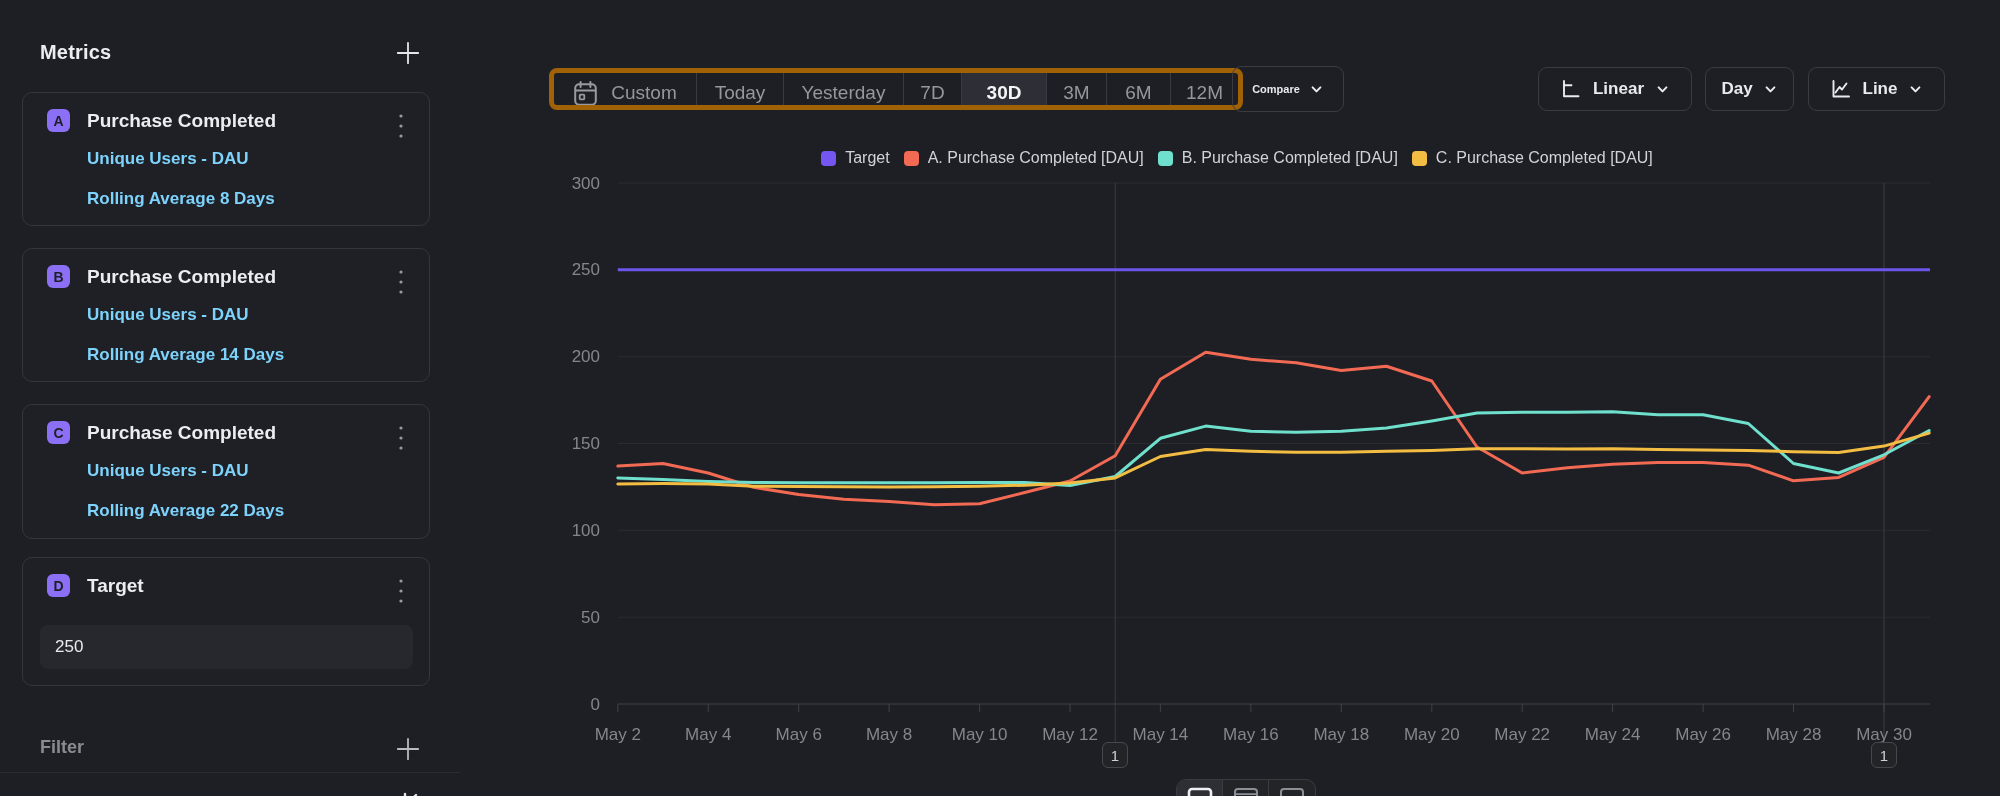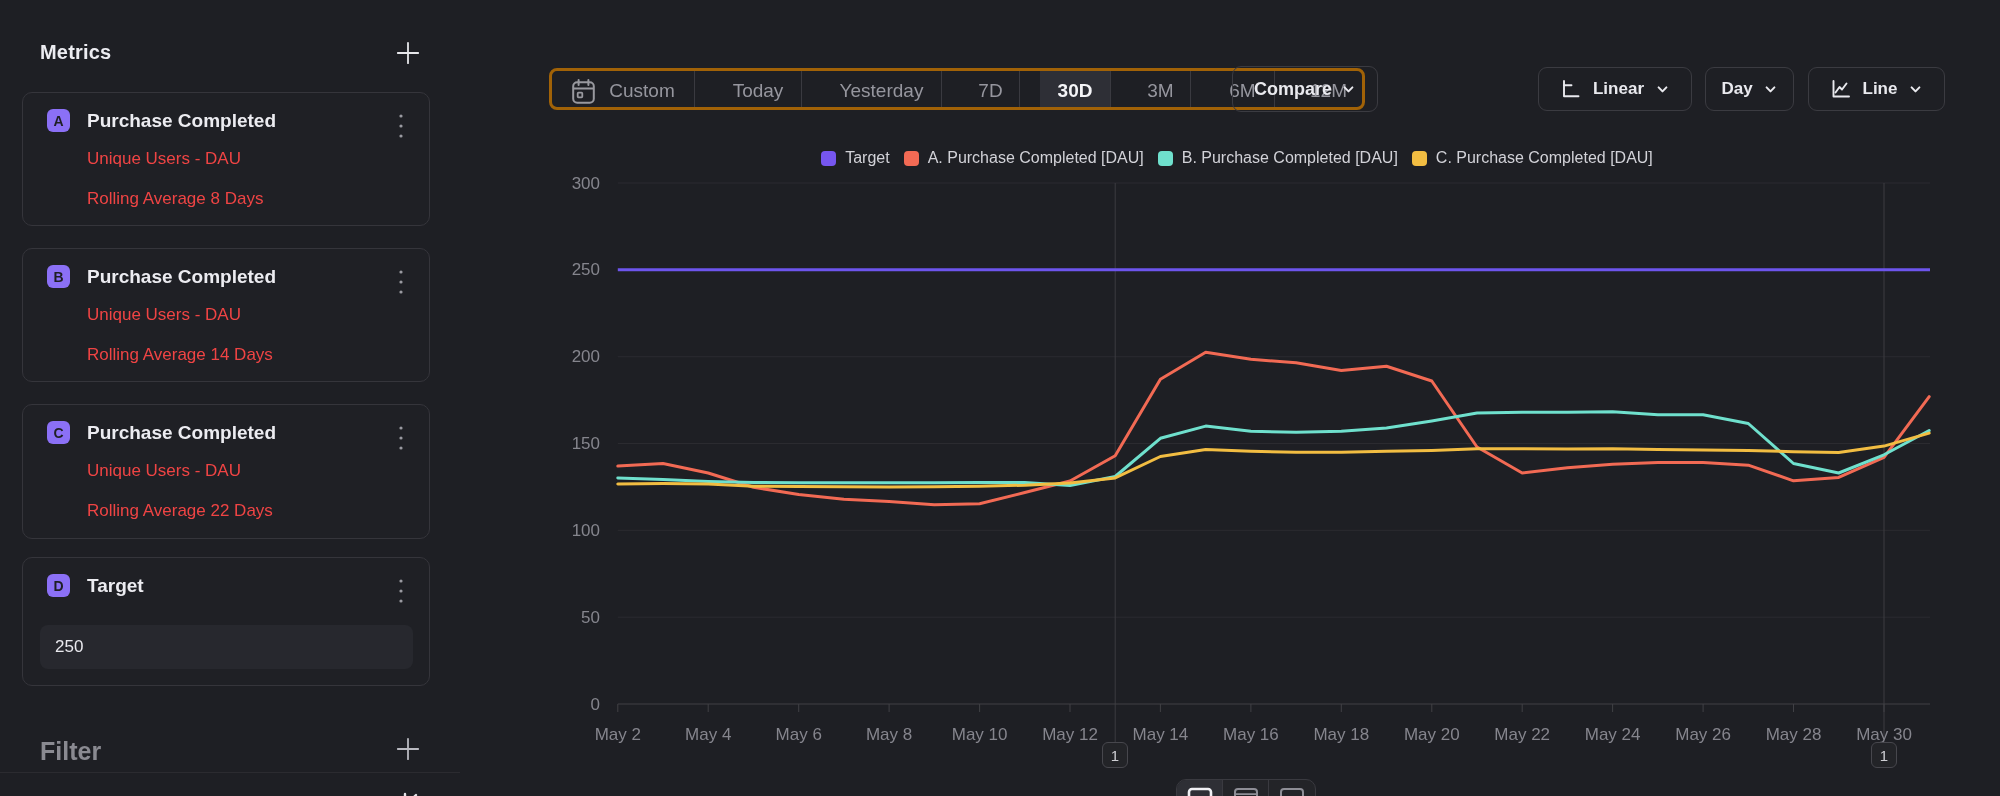--- a/index.html
+++ b/index.html
@@ -6,30 +6,30 @@
 #stage { position:relative; width:2000px; height:796px; }
 #sidebar { position:absolute; left:0; top:8px; width:536px; height:796px; background:#1e1f24;
   border-right:1px solid #2e2e33; }
 .shead { position:absolute; left:40px; top:33px; font-size:20px; font-weight:700; color:#ececf1; letter-spacing:.2px; }
 .splus { position:absolute; left:396px; top:33px; }
 .card { position:absolute; left:22px; width:408px; border:1px solid #35353b; border-radius:10px; background:#1f2025; }
 .badge { position:absolute; left:24px; top:16px; width:23px; height:23px; border-radius:6px; background:#8b70f6;
   color:#1e1f24; font-size:14px; font-weight:700; display:flex; align-items:center; justify-content:center; }
 .ctitle { position:absolute; left:64px; top:17px; font-size:19px; font-weight:700; color:#ececf1; }
 .kebab { position:absolute; right:18px; top:16px; }
-.cline { position:absolute; left:64px; font-size:17px; color:#ef4444; }
+.cline { position:absolute; left:64px; font-size:17px; color:#7dd3fc;font-weight:bold; }
 .tinput { position:absolute; left:40px; top:617px; width:373px; height:44px; background:#27282e; border-radius:8px;
   color:#e9e9ee; font-size:17px; line-height:44px; padding-left:15px; }
-.filter { position:absolute; left:40px; top:729px; font-size:25px; font-weight:700; color:#8a8a91; }
+.filter { position:absolute; left:40px; top:729px; font-size:18px; font-weight:700; color:#8a8a91; }
 .fplus { position:absolute; left:396px; top:729px; }
 .sdivider { position:absolute; left:0; top:764px; width:460px; height:1px; background:#2b2b30; }
 .collapse { position:absolute; left:398px; top:783px; }
 #main { position:absolute; left:461px; top:0; width:1539px; height:796px; background:#1e1f24; }
-#segwrap { position:absolute; left:88px; top:68px; height:42px; display:flex; border:3px solid #a16207;
-  border-radius:8px; overflow:hidden;gap:20px; }
+#segwrap { position:absolute; left:88px; top:68px; height:42px; display:flex; border:5px solid #a16207;
+  border-radius:8px; overflow:hidden; }
 .seg { height:40px; display:flex; align-items:center; justify-content:center; font-size:19px; color:#96969e;
   border-right:1px solid #3a3a40; }
 .seg:last-child { border-right:none; }
 .seg.active { background:#2e2f36; color:#f5f5f8; font-weight:700; }
 .btn { position:absolute; top:67px; height:44px; border:1px solid #3b3b41; border-radius:9px; display:flex;
   align-items:center; justify-content:center; font-size:17px; font-weight:700; color:#e9e9ee; }
 #legend { position:absolute; left:237px; top:149px; width:2000px; display:flex; justify-content:center; gap:14px; }
 .litem { display:flex; align-items:center; font-size:16px; color:#d2d2d8; }
 .lsq { width:15px; height:15px; border-radius:4px; margin-right:9px; display:inline-block; }
 .ann { position:absolute; width:26px; height:26px; border:1px solid #47474d; border-radius:6px; background:#232428;
@@ -104,26 +104,26 @@
   <div id="segwrap">
         <div class="seg" style="width:143px"><svg width="25" height="27" viewBox="0 0 25 27" style="margin-right:13px">
             <rect x="2.2" y="4.2" width="20.6" height="20.6" rx="4" stroke="#99999f" stroke-width="2" fill="none"></rect>
             <path d="M7.6 2 V7 M17.4 2 V7" stroke="#99999f" stroke-width="2" stroke-linecap="round"></path>
             <path d="M2.5 10.6 H22.5" stroke="#99999f" stroke-width="2"></path>
             <rect x="6.7" y="14.7" width="4.6" height="4.6" rx="0.8" stroke="#99999f" stroke-width="1.8" fill="none"></rect>
           </svg>Custom</div>
         <div class="seg" style="width:87px">Today</div>
         <div class="seg" style="width:120px">Yesterday</div>
         <div class="seg" style="width:58px">7D</div>
-        <div class="seg active" style="width:71px">30D</div>
+        <div class="seg active" style="width:85px">30D</div>
         <div class="seg" style="width:60px">3M</div>
         <div class="seg" style="width:64px">6M</div>
         <div class="seg" style="width:67px">12M</div>
       </div>
-  <div class="btn" style="left:771px;width:146px;top:66px;height:46px;font-size:18px">Compare<svg width="15" height="15" viewBox="0 0 15 15" style="margin-left:9px">
+  <div class="btn" style="left:771px;width:112px;top:66px;height:46px;font-size:11px">Compare<svg width="15" height="15" viewBox="0 0 15 15" style="margin-left:9px">
           <path d="M3.6 5.4 L7.5 9.4 L11.4 5.4" stroke="#e9e9ee" stroke-width="2" fill="none" stroke-linecap="round" stroke-linejoin="round"></path>
         </svg></div>
   <div class="btn" style="left:1077px;width:154px"><svg width="22" height="22" viewBox="0 0 22 22" style="margin-right:11px">
           <path d="M4 3 V18.2 H18.5" stroke="#e9e9ee" stroke-width="1.9" fill="none" stroke-linecap="round" stroke-linejoin="round"></path>
           <path d="M4 7.2 H11.5" stroke="#e9e9ee" stroke-width="1.9" stroke-linecap="round"></path>
         </svg>Linear<svg width="15" height="15" viewBox="0 0 15 15" style="margin-left:11px">
           <path d="M3.6 5.4 L7.5 9.4 L11.4 5.4" stroke="#e9e9ee" stroke-width="2" fill="none" stroke-linecap="round" stroke-linejoin="round"></path>
         </svg></div>
   <div class="btn" style="left:1244px;width:89px">Day<svg width="15" height="15" viewBox="0 0 15 15" style="margin-left:10px">
           <path d="M3.6 5.4 L7.5 9.4 L11.4 5.4" stroke="#e9e9ee" stroke-width="2" fill="none" stroke-linecap="round" stroke-linejoin="round"></path>

